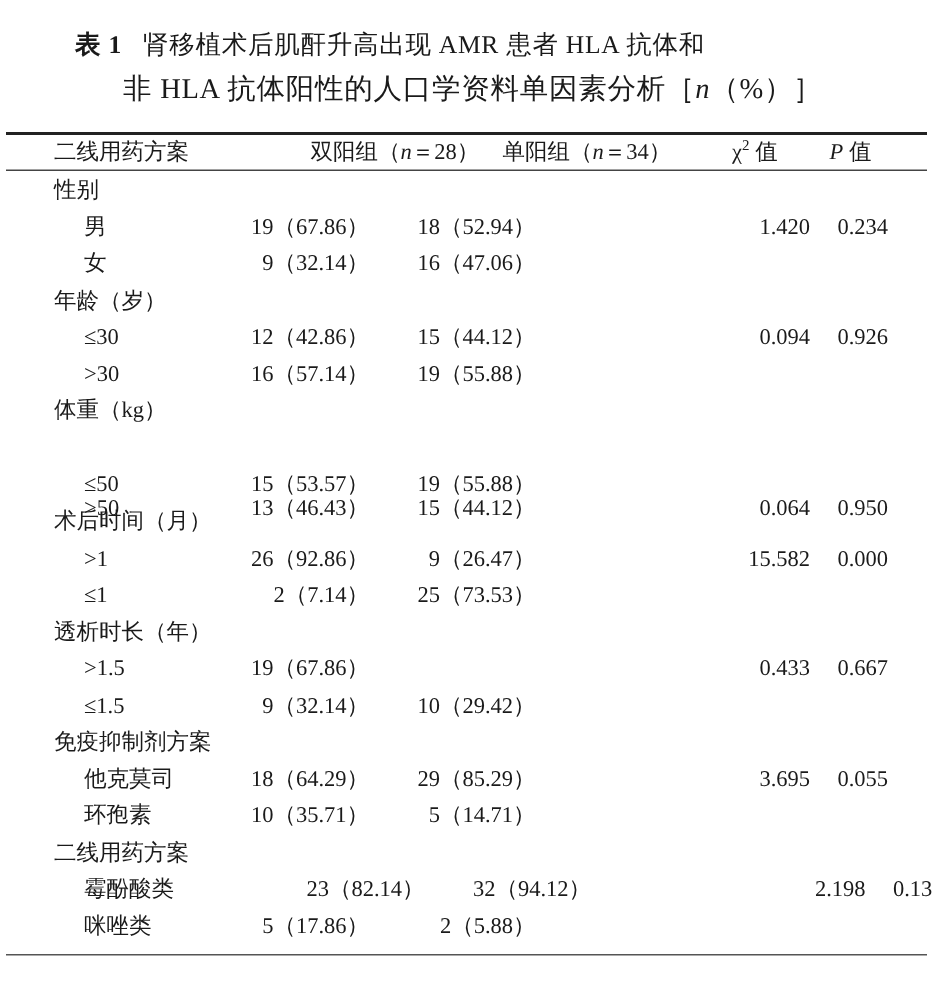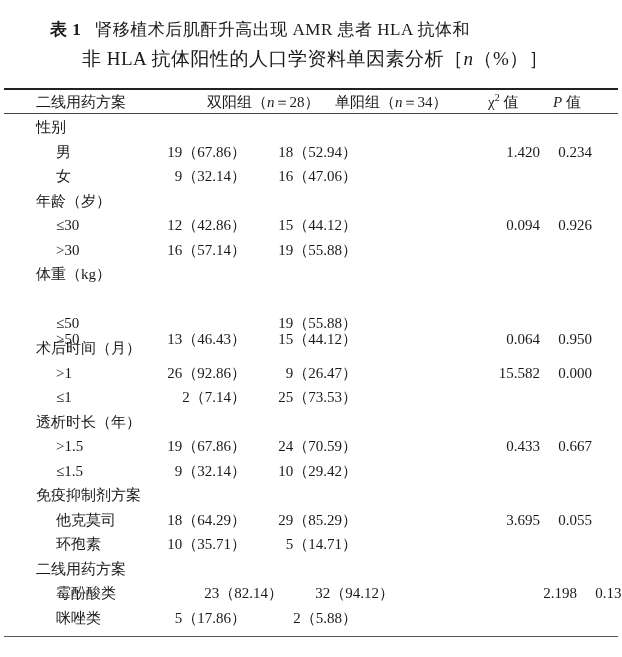--- a/index.html
+++ b/index.html
@@ -104,20 +104,21 @@
     </div>
     <div class="row" style="top: 287.85px; margin-top: 40px;">
       <span class="c0 sub">&gt;50</span>
       <span class="c1">13（46.43）</span>
       <span class="c2">15（44.12）</span>
       <span class="c3">0.064</span>
       <span class="c4">0.950</span>
     </div>
     <div class="row" style="top: 312.4px;">
       <span class="c0 sub">≤50</span>
+      <span class="c1">15（53.57）</span>
       <span class="c2">19（55.88）</span>
       <span class="c3"></span>
       <span class="c4"></span>
     </div>
     <div class="row" style="top: 336.95px;">
       <span class="c0">术后时间（月）</span>
     </div>
     <div class="row" style="top: 361.5px;">
       <span class="c0 sub">&gt;1</span>
       <span class="c1">26（92.86）</span>
@@ -131,21 +132,20 @@
       <span class="c2">25（73.53）</span>
       <span class="c3"></span>
       <span class="c4"></span>
     </div>
     <div class="row" style="top: 410.6px;">
       <span class="c0">透析时长（年）</span>
     </div>
     <div class="row" style="top: 435.15px;">
       <span class="c0 sub">&gt;1.5</span>
       <span class="c1">19（67.86）</span>
-      <span class="c2">24（70.59）</span>
       <span class="c3">0.433</span>
       <span class="c4">0.667</span>
     </div>
     <div class="row" style="top: 459.7px;">
       <span class="c0 sub">≤1.5</span>
       <span class="c1">9（32.14）</span>
       <span class="c2">10（29.42）</span>
       <span class="c3"></span>
       <span class="c4"></span>
     </div>

